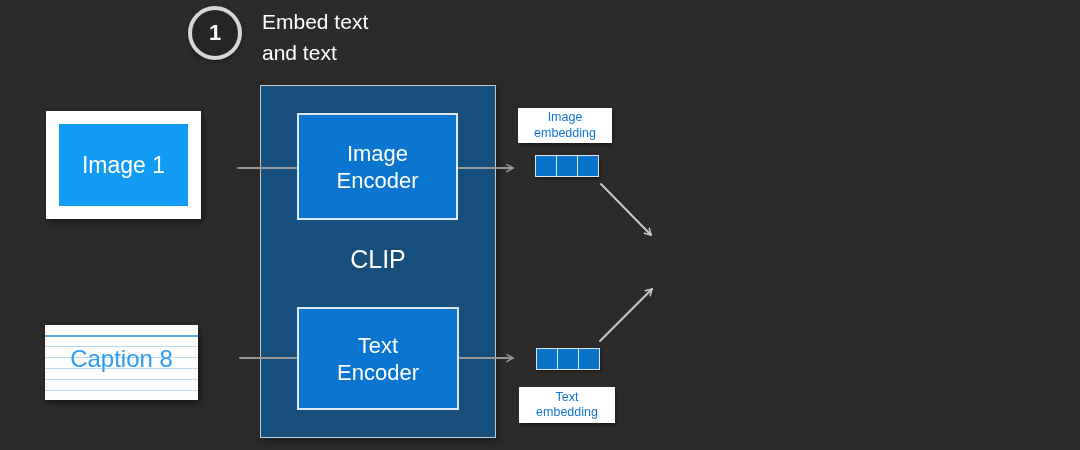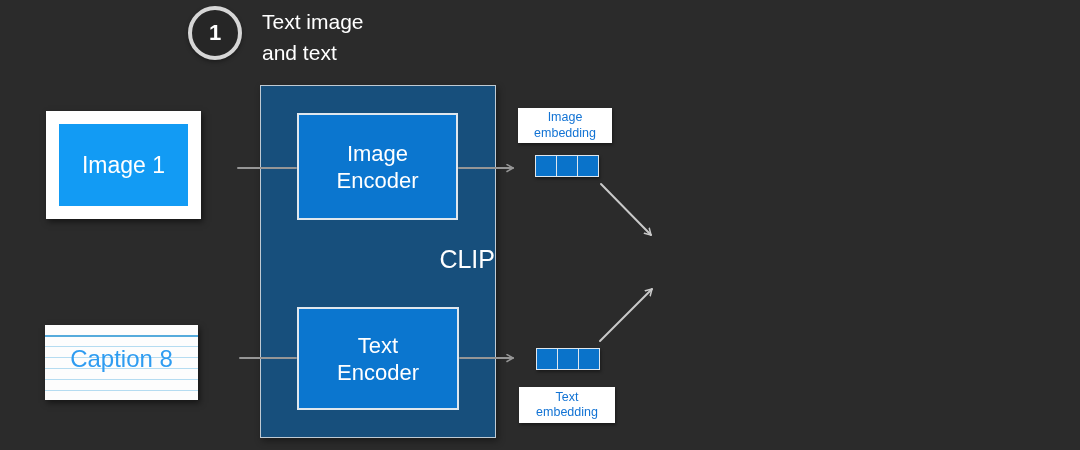--- a/index.html
+++ b/index.html
@@ -45,21 +45,21 @@
     color:var(--caption-text-blue);font-size:24px;margin-top:-7px;
   }
   
   .clip-box{
     position:absolute;left:260px;top:85px;width:236px;height:353px;
     box-sizing:border-box;background:var(--clip-navy);
     border:1.5px solid var(--clip-border);
     box-shadow:2px 3px 7px rgba(0,0,0,.4);
   }
   .clip-label{
-    position:absolute;left:0;top:159px;width:100%;text-align:right;
+    position:absolute;left:0;top:159px;width:100%;text-align:center;
     color:var(--text-white);font-size:25px;
   }
   .encoder{
     position:absolute;box-sizing:border-box;
     background:var(--encoder-blue);border:2px solid var(--box-border-light);
     display:flex;flex-direction:column;align-items:center;justify-content:center;
     color:var(--text-white);font-size:22px;line-height:27px;text-align:center;
   }
   .image-encoder{left:36px;top:27px;width:161px;height:107px;}
   .text-encoder{left:36px;top:221px;width:162px;height:103px;}
@@ -92,21 +92,21 @@
 </style>
 </head>
 <body>
 
 <div class="canvas">
 
   <div class="step-circle">
     <span>1</span>
   </div>
   <div class="step-title">
-    <div>Text image</div>
+    <div>Embed text</div>
     <div>and text</div>
   </div>
 
   <div class="image-card">
     <div class="image-card-inner">
       <span>Image 1</span>
     </div>
   </div>
 
   <div class="caption-card">

